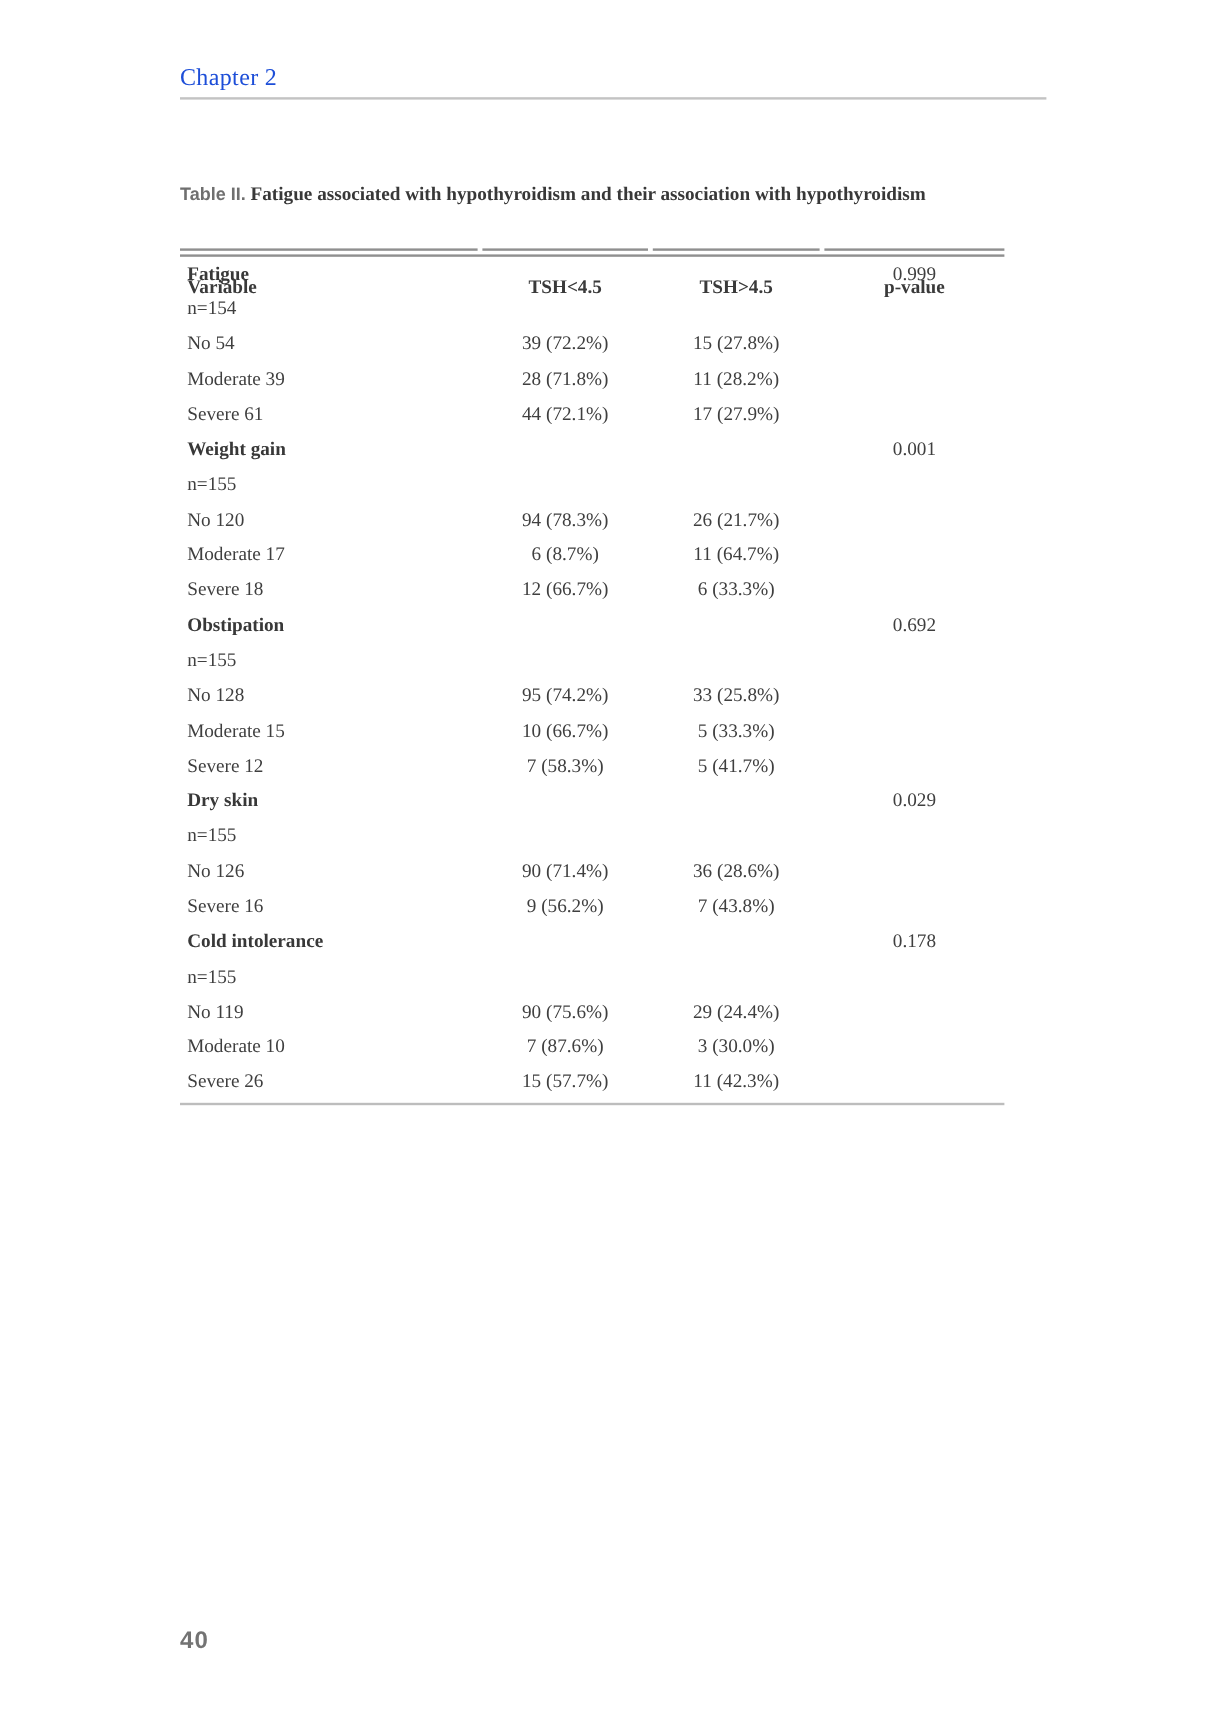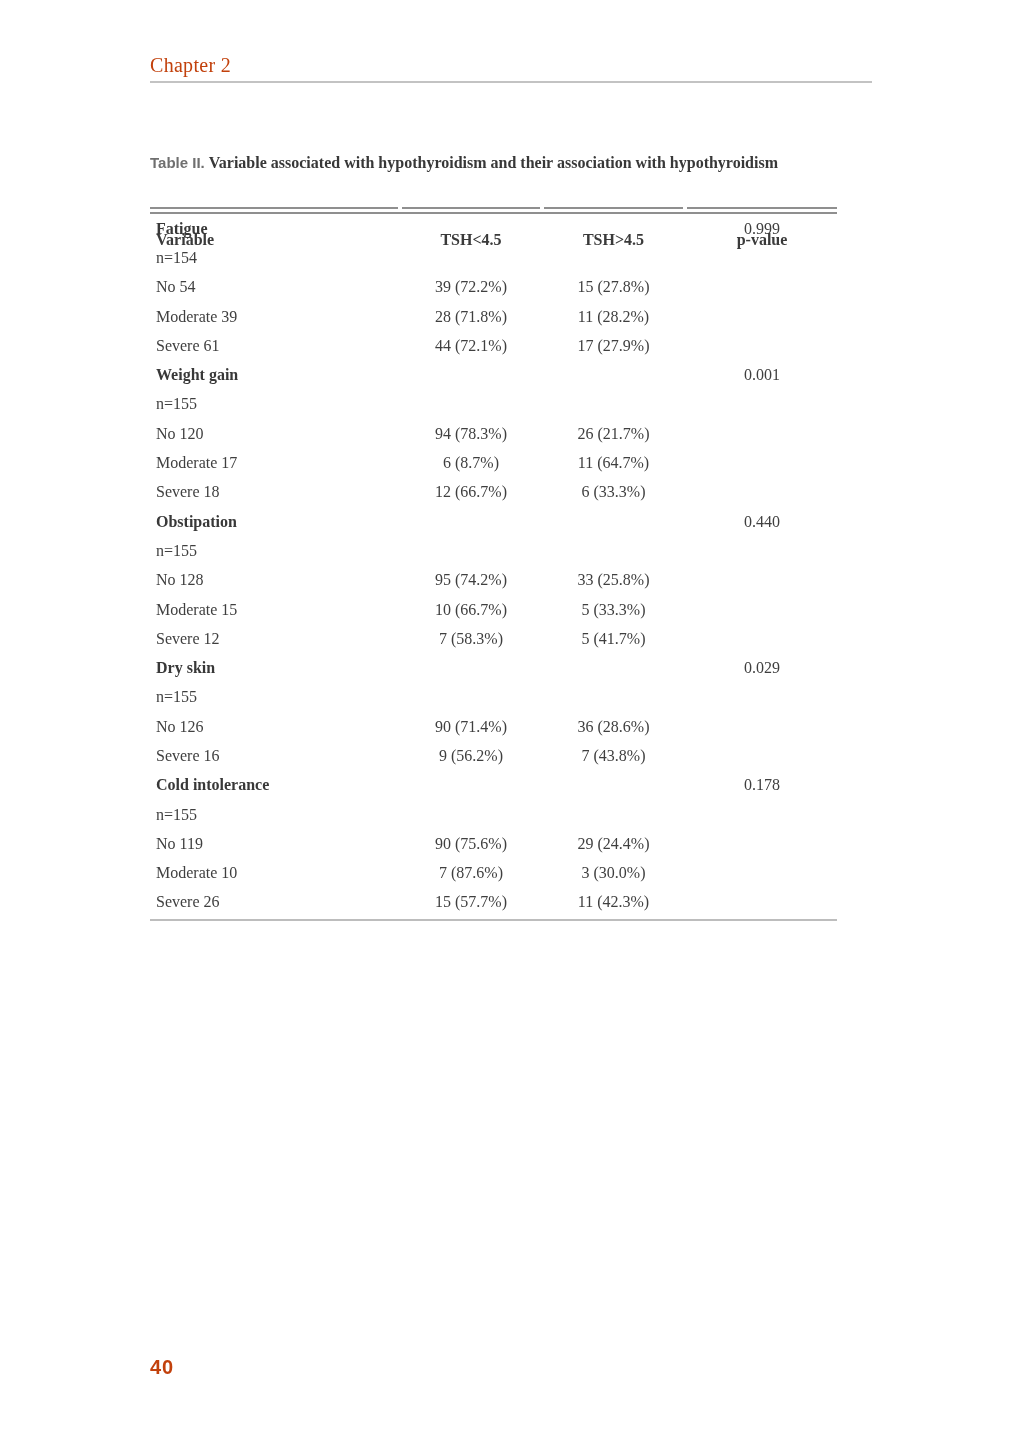--- a/index.html
+++ b/index.html
@@ -16,21 +16,21 @@
 
   
   .chapter-head {
     position: absolute;
     left: 150px;
     top: 54px;
     width: 722px;
     border-bottom: 2px solid #c3c3c3;
     padding-bottom: 4px;
     font-size: 20px;
-    color: #c2410c;
+    color: #1d4ed8;
     letter-spacing: 0.3px;
   }
 
   
   .table-title {
     position: absolute;
     left: 150px;
     top: 152px;
     width: 720px;
     font-size: 16px;
@@ -88,33 +88,33 @@
   .group-name { font-weight: 700; color: #383838; }
 
   .page-number {
     position: absolute;
     left: 150px;
     top: 1356px;
     font-family: "Liberation Sans", sans-serif;
     font-size: 20px;
     font-weight: 600;
     letter-spacing: 1px;
-    color: #c2410c;
+    color: #737373;
   }
 </style>
 </head>
 <body>
 
 <div class="page">
 
   <div class="chapter-head">Chapter 2</div>
 
   <div class="table-title">
     <span class="label">Table II.</span>
-    <span class="text">Variable associated with hypothyroidism and their association with hypothyroidism</span>
+    <span class="text">Fatigue associated with hypothyroidism and their association with hypothyroidism</span>
   </div>
 
   <div class="datatable">
     <div class="row header-row">
       <div class="cell c0">Variable</div>
       <div class="cell c1">TSH&lt;4.5</div>
       <div class="cell c2">TSH&gt;4.5</div>
       <div class="cell c3">p-value</div>
     </div>
     <div>
@@ -180,21 +180,21 @@
             <div class="c1">12 (66.7%)</div>
             <div class="c2">6 (33.3%)</div>
             <div class="c3"></div>
           </div>
         </div>
         <div class="group">
           <div class="row">
             <div class="c0 group-name">Obstipation</div>
             <div class="c1"></div>
             <div class="c2"></div>
-            <div class="c3">0.440</div>
+            <div class="c3">0.692</div>
           </div>
           <div class="row">
             <div class="c0">n=155</div>
             <div class="c1"></div>
             <div class="c2"></div>
             <div class="c3"></div>
           </div>
           <div class="row">
             <div class="c0">No 128</div>
             <div class="c1">95 (74.2%)</div>

